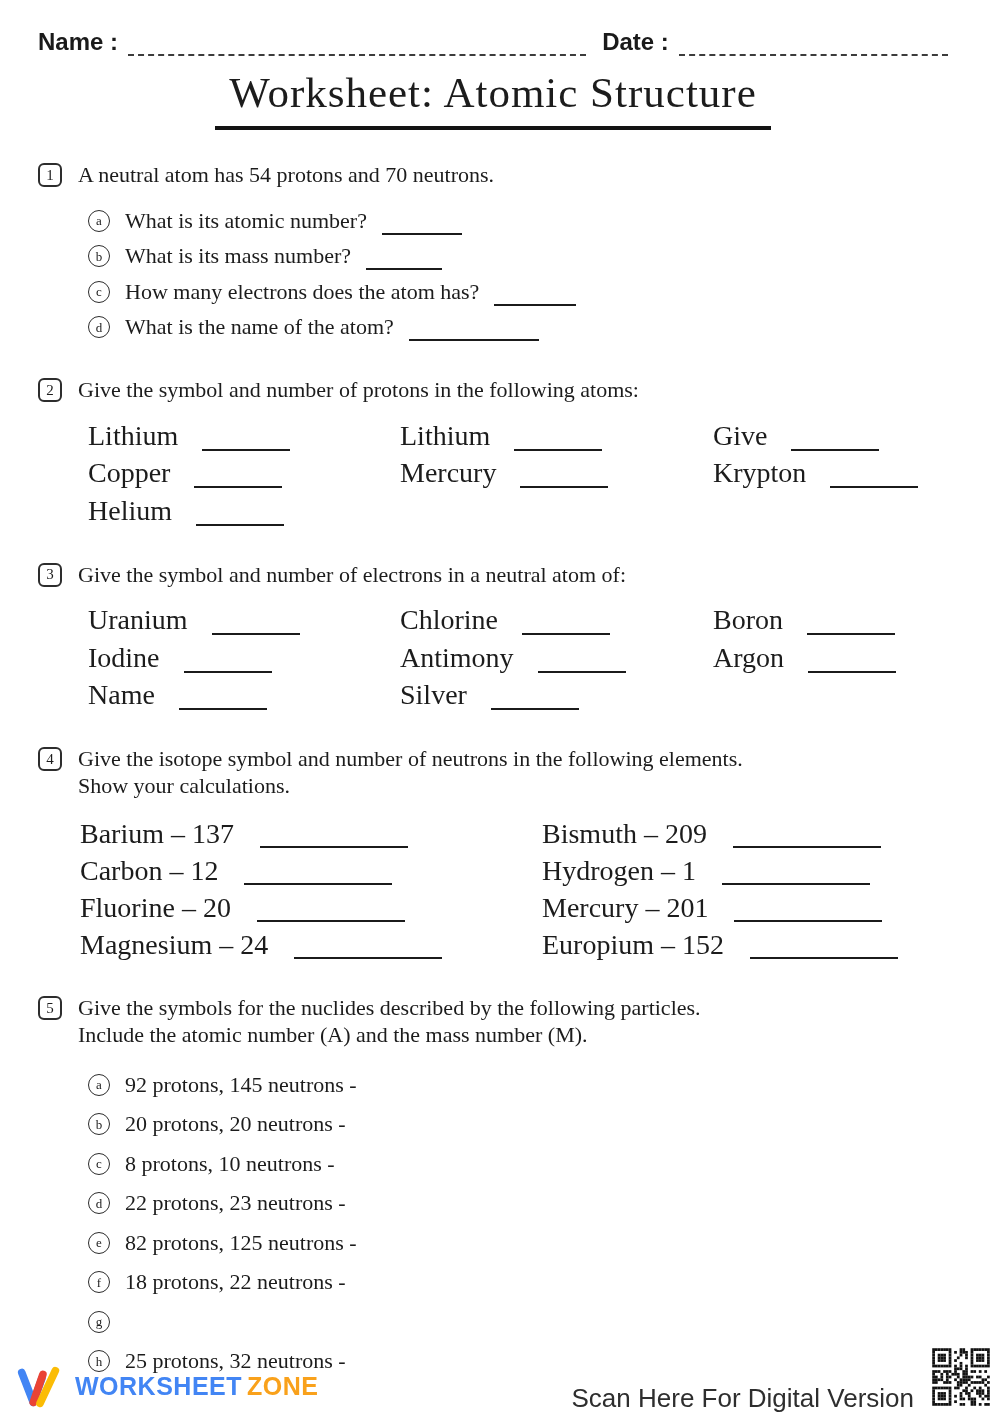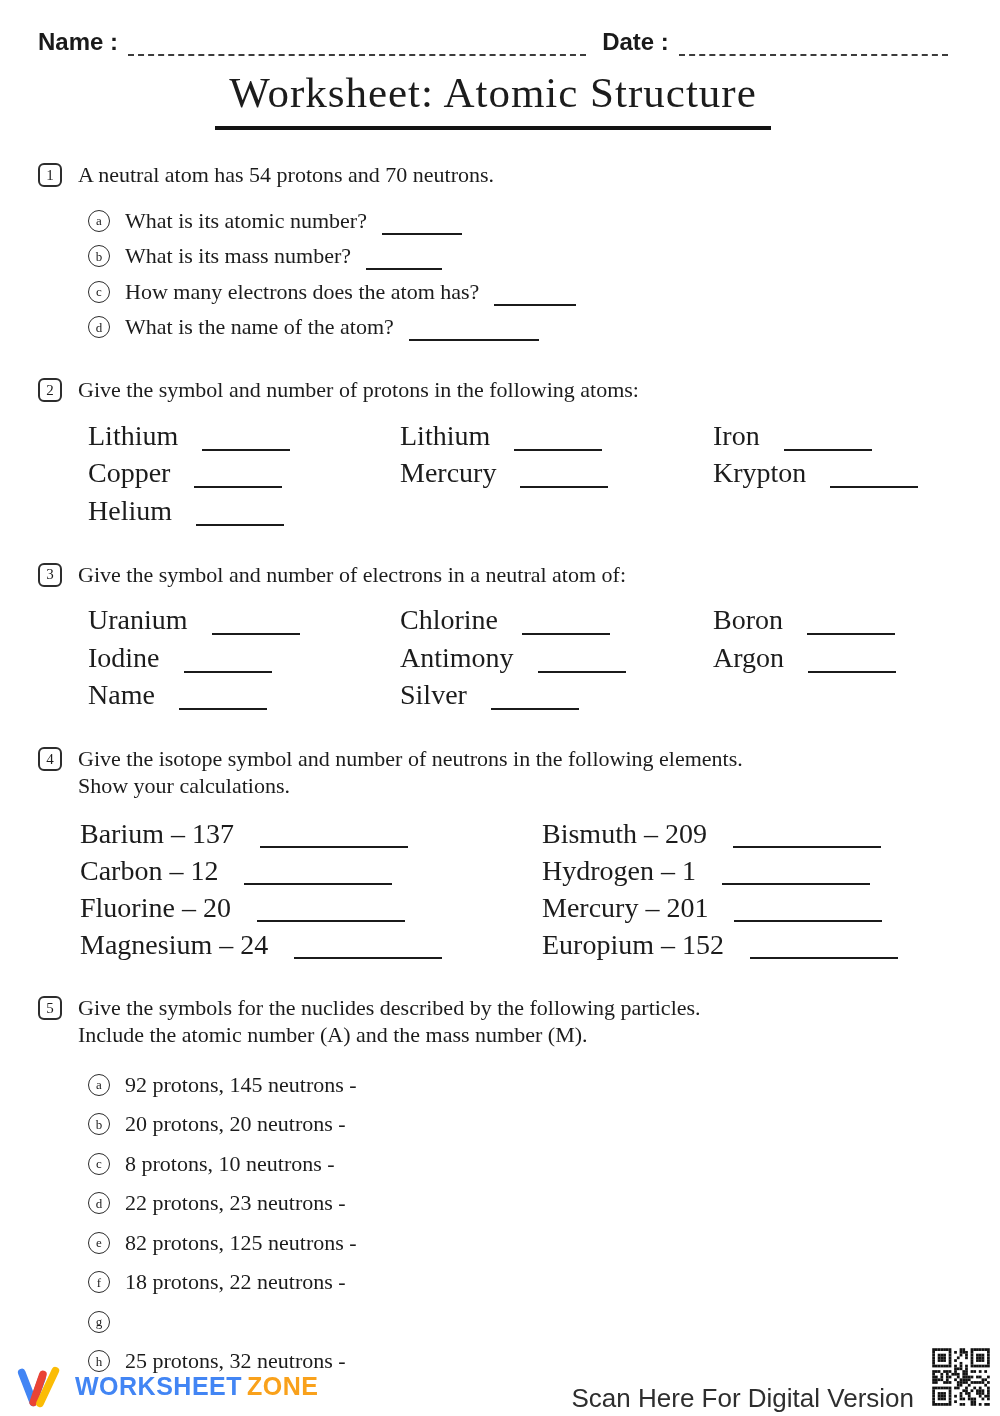--- a/index.html
+++ b/index.html
@@ -118,21 +118,21 @@
     <div class="grid3">
       <div class="cell">
           <span>Lithium</span>
           <span class="blank w88"></span>
         </div>
       <div class="cell">
           <span>Lithium</span>
           <span class="blank w88"></span>
         </div>
       <div class="cell">
-          <span>Iron</span>
+          <span>Give</span>
           <span class="blank w88"></span>
         </div>
       <div class="cell">
           <span>Copper</span>
           <span class="blank w88"></span>
         </div>
       <div class="cell">
           <span>Mercury</span>
           <span class="blank w88"></span>
         </div>

